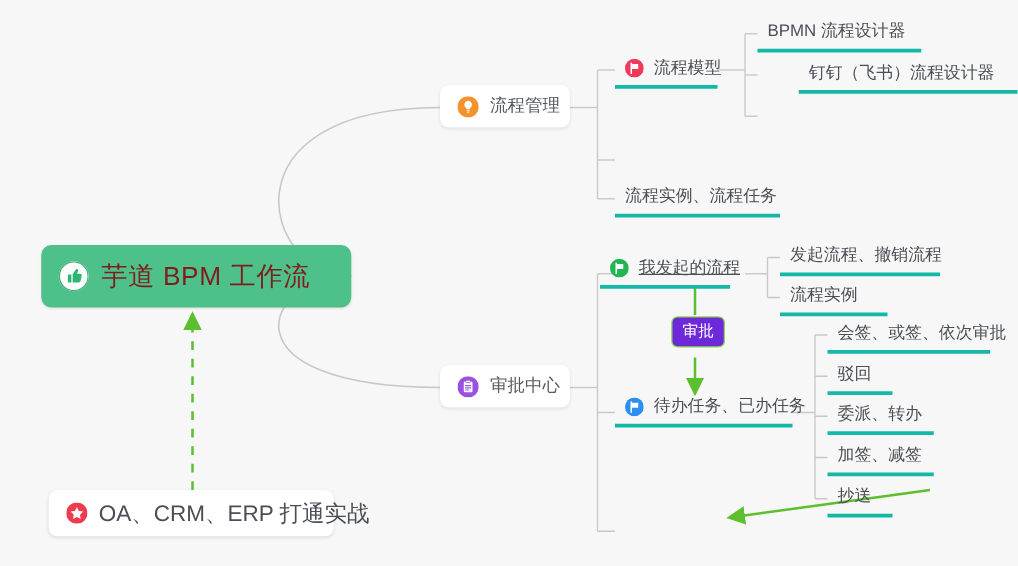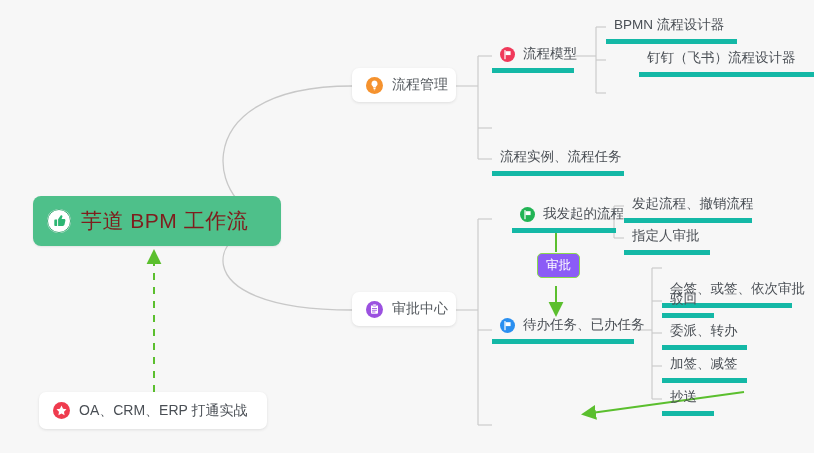--- a/index.html
+++ b/index.html
@@ -71,21 +71,21 @@
   }
   #branch-process  { left: 352px; top: 68px; width: 104px; }
   #branch-approval { left: 352px; top: 292px; width: 104px; }
 
   
   .leaf {
     position: absolute;
     font-size: 13.5px;
     color: #4a4f55;
     white-space: nowrap;
-    border-bottom: 5px solid #14b8a6;
+    border-bottom: 3px solid #14b8a6;
     padding: 0 8px 5px 8px;
     line-height: 18px;
     box-sizing: border-box;
     display: flex;
     align-items: center;
   }
   .leaf .label { display: inline-block; }
   .leaf .dot-icon { margin-right: 8px; }
 
   
@@ -96,21 +96,21 @@
     position: relative;
   }
   .ico-sm { width: 15px; height: 15px; }
   .ico-md { width: 17px; height: 17px; }
   .ico-lg { width: 24px; height: 24px; }
   .ico svg { position: absolute; left: 0; top: 0; }
 
   
   .badge {
     position: absolute;
-    background: #8b5cf6;
+    background: #6d28d9;
     border: 1px solid #8ada4d;
     border-radius: 5px;
     color: #ffffff;
     font-size: 12.5px;
     padding: 4px 8px;
     line-height: 15px;
     white-space: nowrap;
     box-sizing: border-box;
   }
   #badge-approve { left: 537px; top: 253px; }
@@ -125,21 +125,21 @@
     background: #ffffff;
     border-radius: 7px;
     display: flex;
     align-items: center;
     padding: 0 14px;
     box-sizing: border-box;
     box-shadow: 0 1px 3px rgba(0,0,0,0.10);
     white-space: nowrap;
   }
   #note-integration .label {
-    font-size: 14px;
+    font-size: 18px;
     color: #4a4f55;
     margin-left: 9px;
   }
 </style>
 </head>
 <body>
 
 <div id="canvas">
 
   <svg id="links" viewBox="0 0 814 453" xmlns="http://www.w3.org/2000/svg">
@@ -241,49 +241,49 @@
       <svg width="17" height="17" viewBox="0 0 17 17">
         <circle cx="8.5" cy="8.5" r="8.5" fill="#9b51e0"></circle>
         <rect x="5.0" y="4.2" width="7.0" height="8.6" rx="1" fill="#ffffff"></rect>
         <rect x="6.7" y="3.1" width="3.6" height="2.0" rx="0.6" fill="#ffffff" stroke="#9b51e0" stroke-width="0.7"></rect>
         <path d="M6.4 7.5h4.2M6.4 9.3h4.2M6.4 11.0h2.6" stroke="#9b51e0" stroke-width="0.85" stroke-linecap="round"></path>
       </svg>
     </span>
     <span class="label">审批中心</span>
   </div>
 
-  <div class="leaf" style="left:512px; top:205px; width:104px;">
+  <div class="leaf" style="left:480px; top:205px; width:104px;text-decoration:underline;">
     <span class="ico ico-sm dot-icon">
       <svg width="15" height="15" viewBox="0 0 15 15">
         <circle cx="7.5" cy="7.5" r="7.5" fill="#22b455"></circle>
         <path d="M5.0 3.5v8.2" stroke="#ffffff" stroke-width="1.2" stroke-linecap="round"></path>
         <path d="M5.6 4.2h5.0v3.9H5.6z" fill="#ffffff"></path>
       </svg>
     </span>
     <span class="label">我发起的流程</span>
   </div>
   <div class="leaf" style="left:624px; top:195px; width:128px;">
     <span class="label">发起流程、撤销流程</span>
   </div>
   <div class="leaf" style="left:624px; top:227px; width:86px;">
-    <span class="label">指定人审批</span>
+    <span class="label">流程实例</span>
   </div>
 
   <div class="leaf" style="left:492px; top:316px; width:142px;">
     <span class="ico ico-sm dot-icon">
       <svg width="15" height="15" viewBox="0 0 15 15">
         <circle cx="7.5" cy="7.5" r="7.5" fill="#2a8ff0"></circle>
         <path d="M5.0 3.5v8.2" stroke="#ffffff" stroke-width="1.2" stroke-linecap="round"></path>
         <path d="M5.6 4.2h5.0v3.9H5.6z" fill="#ffffff"></path>
       </svg>
     </span>
     <span class="label">待办任务、已办任务</span>
   </div>
 
-  <div class="leaf" style="left:662px; top:257px; width:130px;margin-top:23px;">
+  <div class="leaf" style="left:662px; top:257px; width:130px;">
     <span class="label">会签、或签、依次审批</span>
   </div>
   <div class="leaf" style="left:662px; top:290px; width:52px;">
     <span class="label">驳回</span>
   </div>
   <div class="leaf" style="left:662px; top:355px; width:85px;">
     <span class="label">加签、减签</span>
   </div>
   <div class="leaf" style="left:662px; top:322px; width:85px;">
     <span class="label">委派、转办</span>

